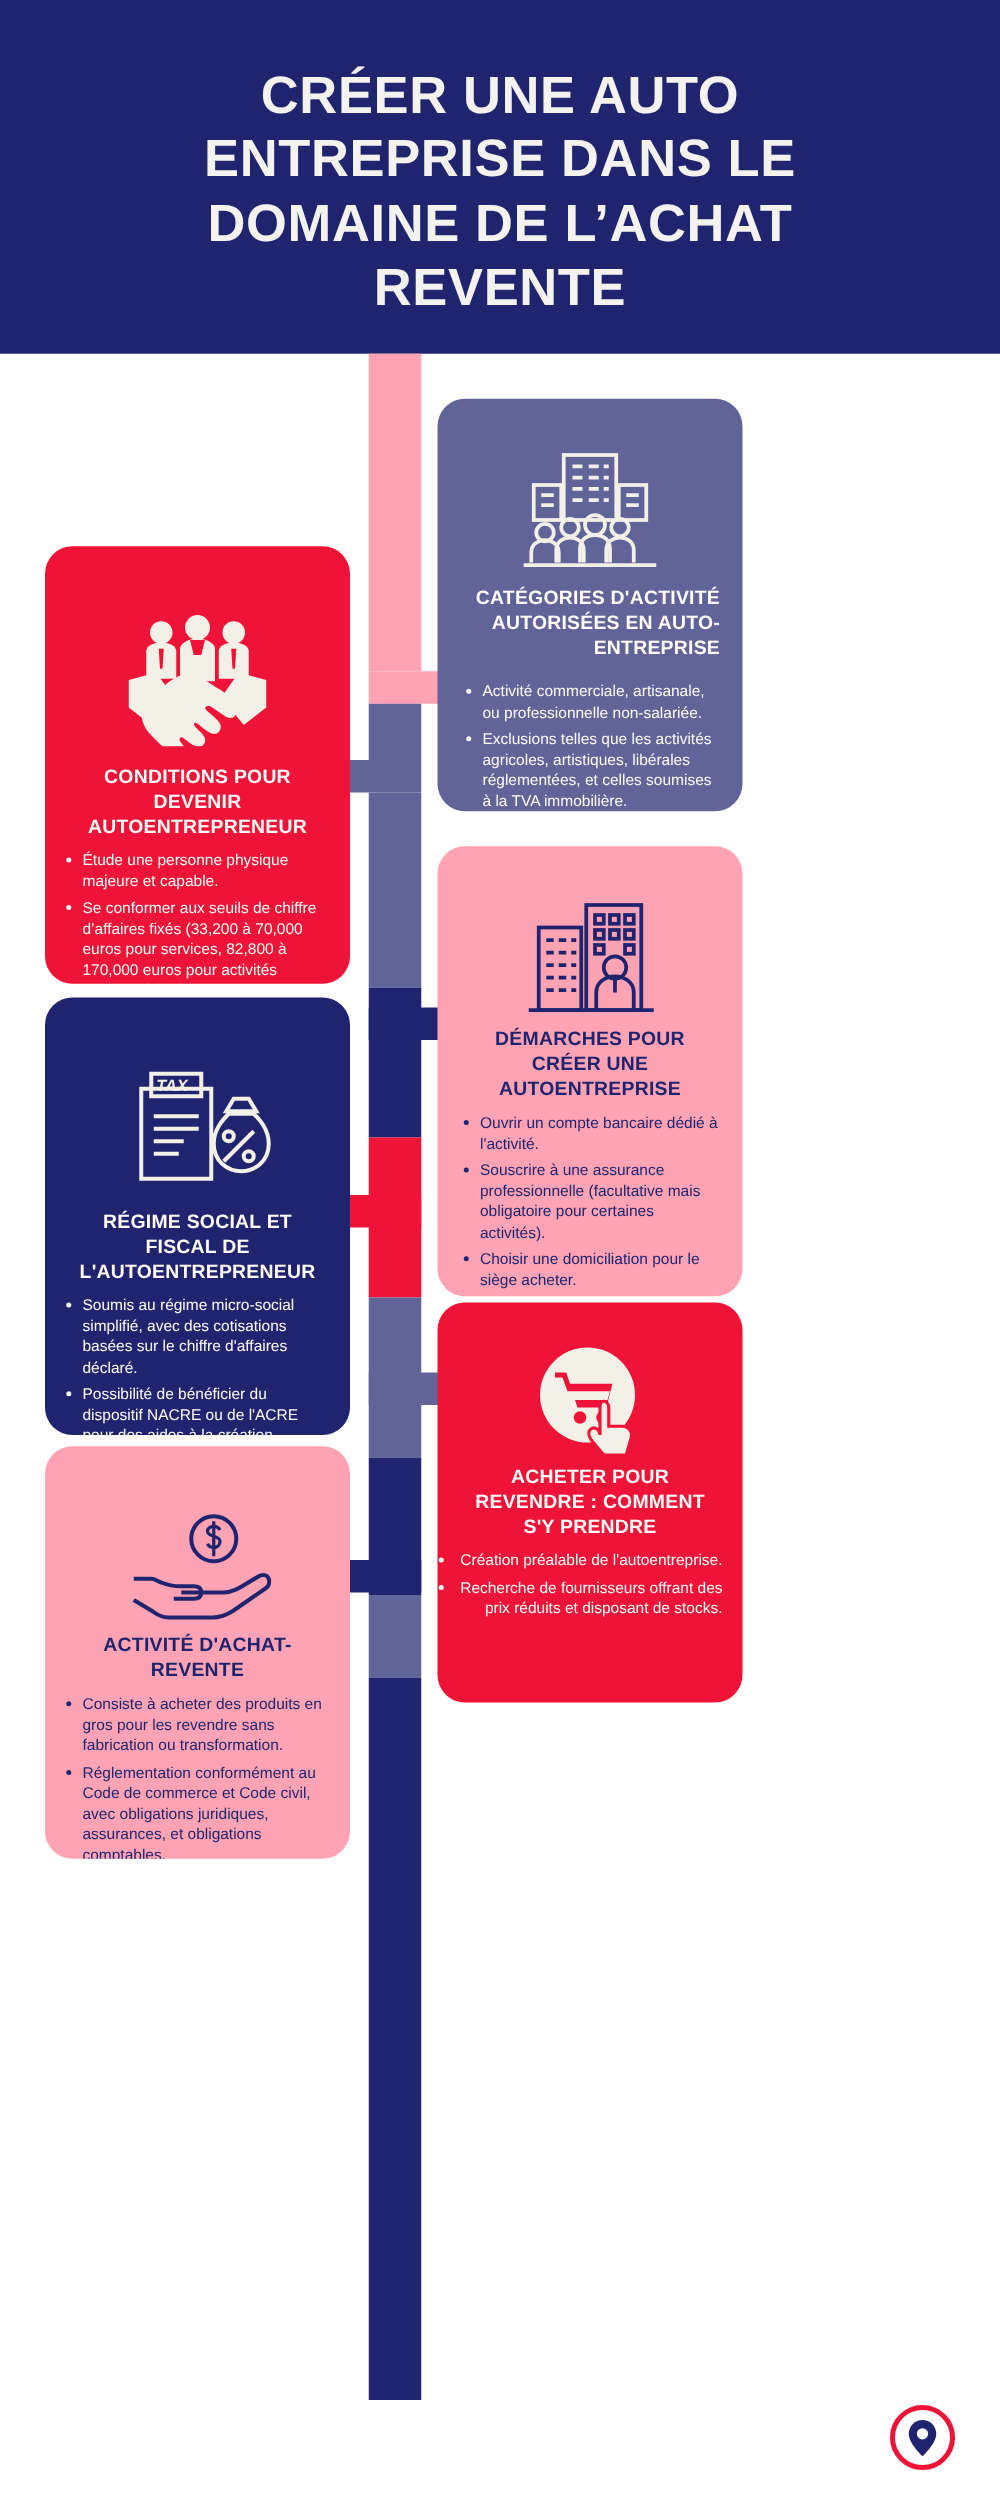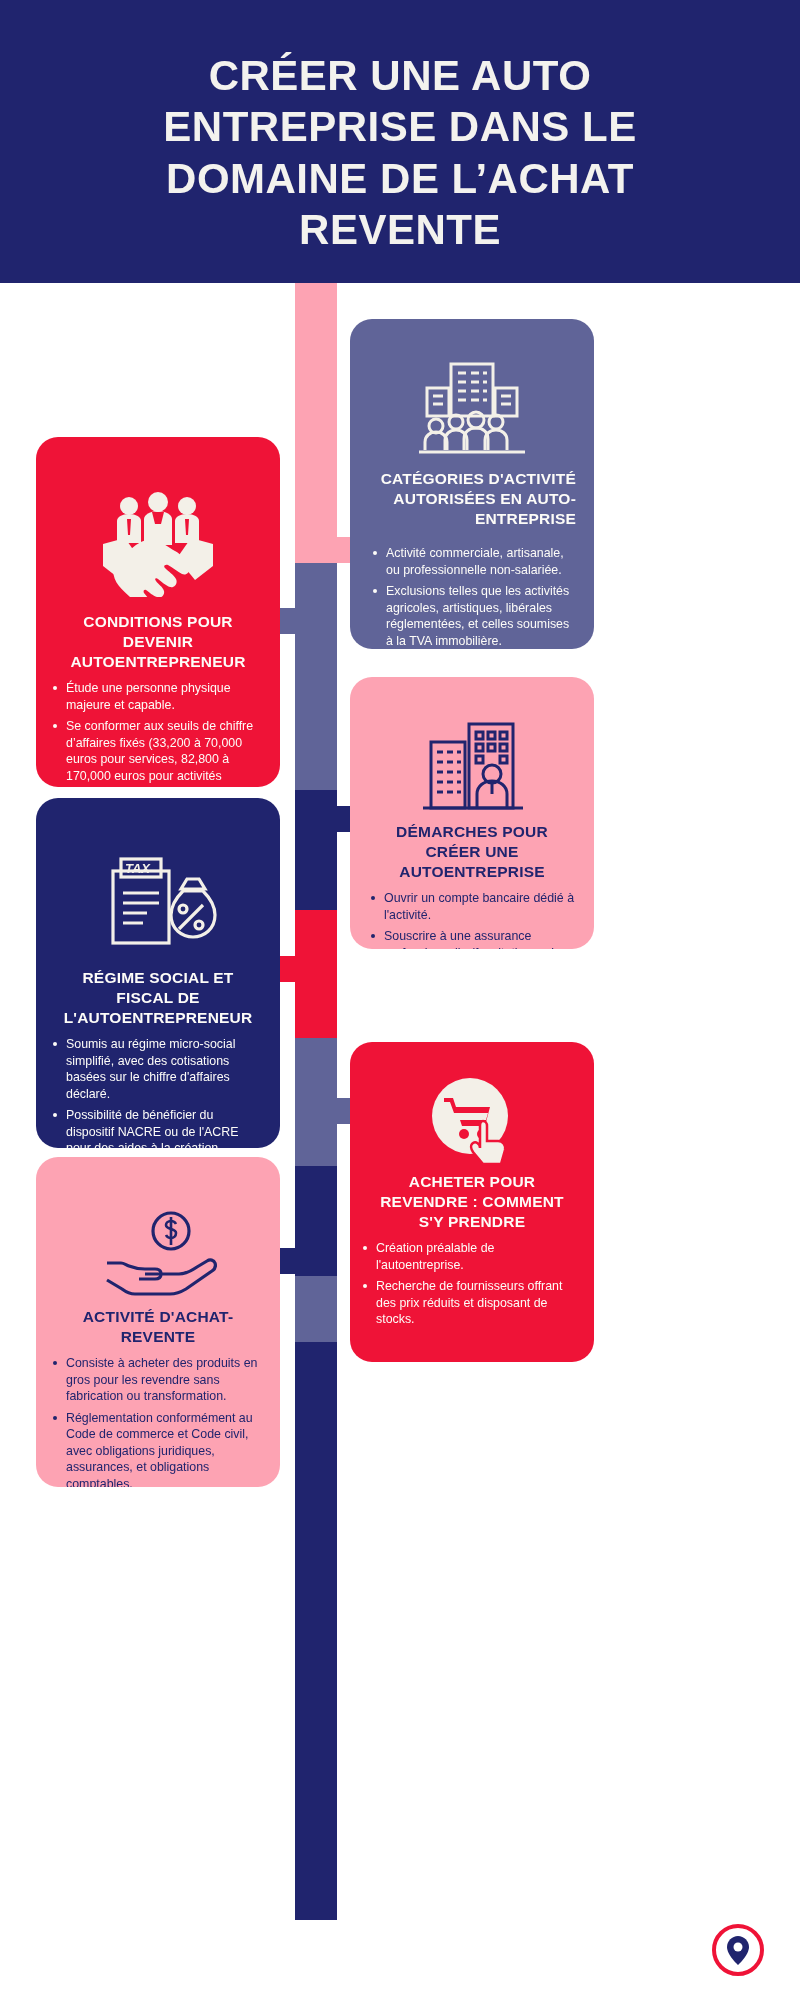--- a/index.html
+++ b/index.html
@@ -210,21 +210,21 @@
         <text x="26" y="20" font-family="Liberation Sans, sans-serif" font-size="13" font-weight="bold" fill="#F3F0E8">TAX</text>
       </svg>
     </div>
     <div class="card-title">Régime social et fiscal de l'autoentrepreneur</div>
     <ul class="card-list">
       <li>Soumis au régime micro-social simplifié, avec des cotisations basées sur le chiffre d'affaires déclaré.</li>
       <li>Possibilité de bénéficier du dispositif NACRE ou de l'ACRE pour des aides à la création d'entreprise.</li>
     </ul>
   </div>
 
-  <div class="card c-pink" style="left:350px; top:677px; width:244px; height:272px;">
+  <div class="card c-pink" style="left:350px; top:677px; width:244px; height:360px;">
     <div class="card-icon" style="height:145px; padding-top:32px;">
       <svg width="118" height="100" viewBox="0 0 118 100" fill="none" stroke="#20246E" stroke-width="3">
         <rect x="18" y="26" width="34" height="66"></rect>
         <line x1="24" y1="36" x2="30" y2="36"></line>
           <line x1="34" y1="36" x2="40" y2="36"></line>
           <line x1="44" y1="36" x2="48" y2="36"></line>
         <line x1="24" y1="46" x2="30" y2="46"></line>
           <line x1="34" y1="46" x2="40" y2="46"></line>
           <line x1="44" y1="46" x2="48" y2="46"></line>
         <line x1="24" y1="56" x2="30" y2="56"></line>
@@ -268,21 +268,21 @@
           <path d="M26 24h9l3 9h34l-5 19H44l-2-6h26l2-7H36l-4-11h-6z"></path>
           <circle cx="46" cy="60" r="5"></circle>
           <circle cx="64" cy="60" r="5"></circle>
         </g>
         <g fill="#F3F0E8" stroke="#EF1337" stroke-width="2.5">
           <path d="M62 52v22c0-4-4-7-7-5-3 2-2 6 0 9l10 12h18l4-14c1-5-2-9-7-9h-11V52c0-3-2-5-4-5s-3 2-3 5z"></path>
         </g>
       </svg>
     </div>
     <div class="card-title">Acheter pour revendre : comment s'y prendre</div>
-    <ul class="card-list" style="padding-left:26px;">
+    <ul class="card-list" style="padding-left:14px;text-align:right;">
       <li>Création préalable de l'autoentreprise.</li>
       <li>Recherche de fournisseurs offrant des prix réduits et disposant de stocks.</li>
 
     </ul>
   </div>
 
   <div class="card c-pink" style="left:36px; top:1157px; width:244px; height:330px;">
     <div class="card-icon" style="height:150px; padding-top:40px;">
       <svg width="118" height="90" viewBox="0 0 118 90" fill="none" stroke="#20246E" stroke-width="3.2">
         <circle cx="72" cy="24" r="18"></circle>

